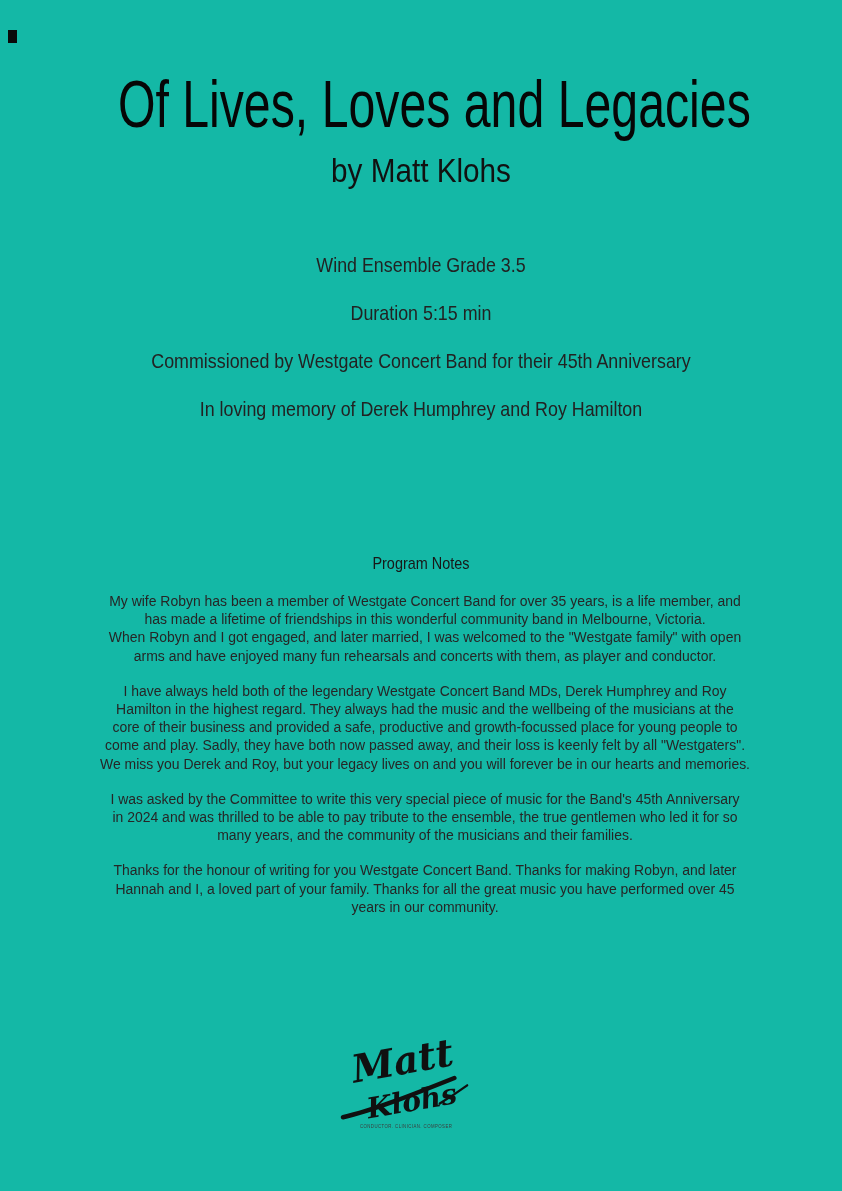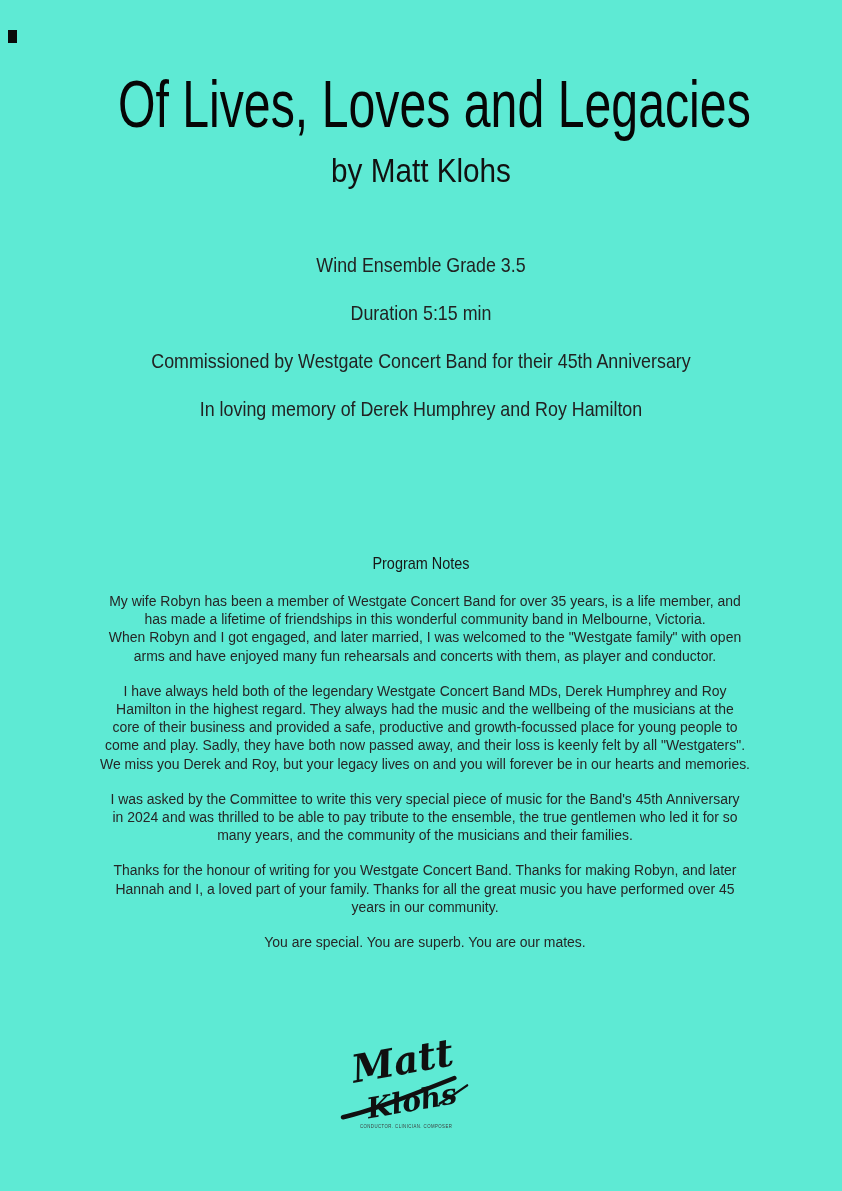--- a/index.html
+++ b/index.html
@@ -3,21 +3,21 @@
 <meta charset="utf-8">
 <style>
   html, body { margin: 0; padding: 0; }
   body {
     width: 842px; height: 1191px;
     background: #ffffff;
     font-family: "Liberation Sans", sans-serif;
     overflow: hidden;
     position: relative;
   }
-  .page { position: absolute; inset: 0; background: #5eead4; }
+  .page { position: absolute; inset: 0; background: #14b8a6; }
 
   .corner-mark {
     position: absolute; left: 8px; top: 30px;
     width: 9px; height: 13px; background: #0a0a0a;
   }
 
   .center-line {
     position: absolute; left: 0; right: 0;
     text-align: center; white-space: nowrap;
     color: #1e1e1e; line-height: 1;
@@ -107,23 +107,20 @@
     <div class="para">
       <div class="pline">I was asked by the Committee to write this very special piece of music for the Band's 45th Anniversary</div>
       <div class="pline">in 2024 and was thrilled to be able to pay tribute to the ensemble, the true gentlemen who led it for so</div>
       <div class="pline">many years, and the community of the musicians and their families.</div>
     </div>
     <div class="para">
       <div class="pline">Thanks for the honour of writing for you Westgate Concert Band. Thanks for making Robyn, and later</div>
       <div class="pline">Hannah and I, a loved part of your family. Thanks for all the great music you have performed over 45</div>
       <div class="pline">years in our community.</div>
     </div>
-    <div class="para">
-      <div class="pline">You are special. You are superb. You are our mates.</div>
-    </div>
   </div>
 
   <div class="signature">
     <svg class="sig-svg" viewBox="0 0 150 92" aria-hidden="true">
       <path class="sig-stroke" d="M 6 89 C 38 82, 88 62, 128 46" stroke-width="5"></path>
       <path class="sig-stroke" d="M 112 74 Q 128 64 142 54" stroke-width="2.5"></path>
       <text class="sig-text" x="16" y="42" font-size="42" transform="rotate(-10 70 34)">Matt</text>
       <text class="sig-text" x="32" y="84" font-size="31" transform="rotate(-10 70 74)">Klohs</text>
     </svg>
     <div class="sig-tagline">CONDUCTOR. CLINICIAN. COMPOSER</div>

